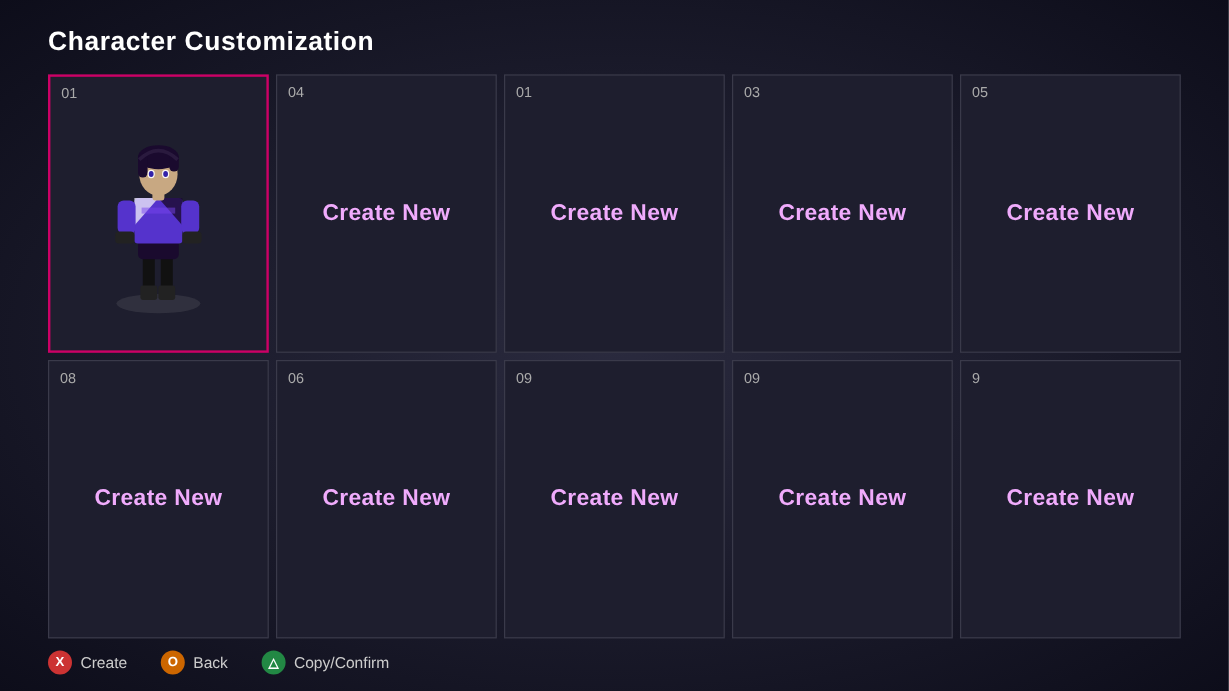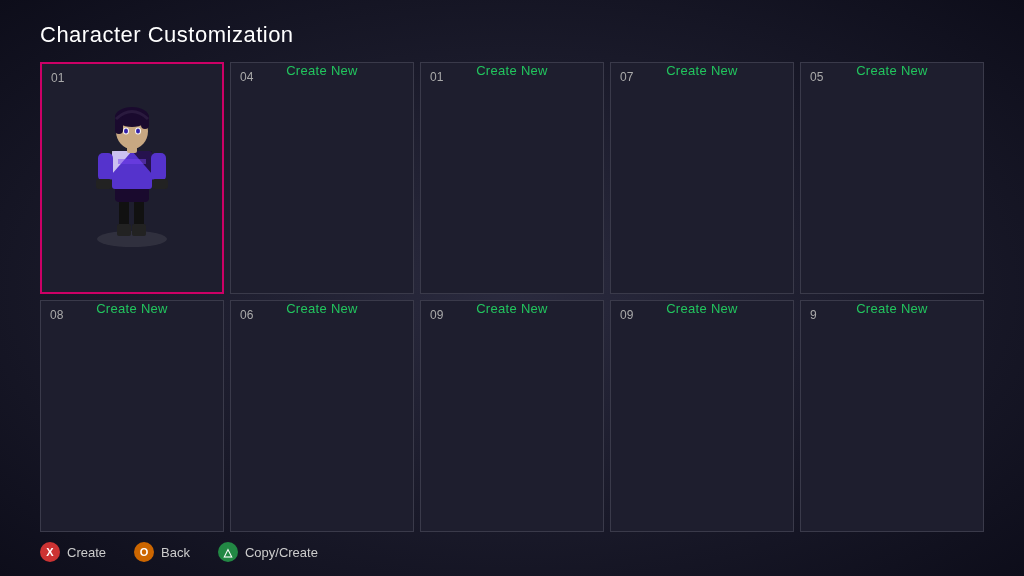--- a/index.html
+++ b/index.html
@@ -13,21 +13,21 @@
       color: #fff;
       overflow: hidden;
       position: relative;
     }
 
     .page-title {
       position: absolute;
       top: 22px;
       left: 40px;
       font-size: 22px;
-      font-weight: 400;
+      font-weight: 700;
       color: #ffffff;
       letter-spacing: 0.5px;
     }
 
     .grid-container {
       position: absolute;
       top: 62px;
       left: 40px;
       right: 40px;
       display: grid;
@@ -38,40 +38,40 @@
     }
 
     .slot {
       background: #1e1e2e;
       border: 1px solid #3a3a4a;
       position: relative;
       cursor: pointer;
       display: flex;
       flex-direction: column;
       align-items: center;
-      justify-content: flex-start;
+      justify-content: center;
     }
 
     .slot.selected {
       border: 2px solid #cc0066;
     }
 
     .slot-number {
       position: absolute;
       top: 7px;
       left: 9px;
       font-size: 12px;
       color: #aaaaaa;
       font-weight: 500;
     }
 
     .slot-label {
-      font-size: 13px;
-      color: #22c55e;
-      font-weight: 400;
+      font-size: 19px;
+      color: #f0abfc;
+      font-weight: 700;
       letter-spacing: 0.3px;
     }
 
     .bottom-bar {
       position: absolute;
       bottom: 14px;
       left: 40px;
       display: flex;
       align-items: center;
       gap: 28px;
@@ -156,21 +156,21 @@
     </div>
     <div class="slot">
       <span class="slot-number">04</span>
       <span class="slot-label">Create New</span>
     </div>
     <div class="slot">
       <span class="slot-number">01</span>
       <span class="slot-label">Create New</span>
     </div>
     <div class="slot">
-      <span class="slot-number">07</span>
+      <span class="slot-number">03</span>
       <span class="slot-label">Create New</span>
     </div>
     <div class="slot">
       <span class="slot-number">05</span>
       <span class="slot-label">Create New</span>
     </div>
     <div class="slot">
       <span class="slot-number">08</span>
       <span class="slot-label">Create New</span>
     </div>
@@ -196,15 +196,15 @@
     <div class="bottom-action">
       <span class="btn-icon btn-cross">X</span>
       <span>Create</span>
     </div>
     <div class="bottom-action">
       <span class="btn-icon btn-circle">O</span>
       <span>Back</span>
     </div>
     <div class="bottom-action">
       <span class="btn-icon btn-triangle">△</span>
-      <span>Copy/Create</span>
+      <span>Copy/Confirm</span>
     </div>
   </div>
 
 </body></html>

